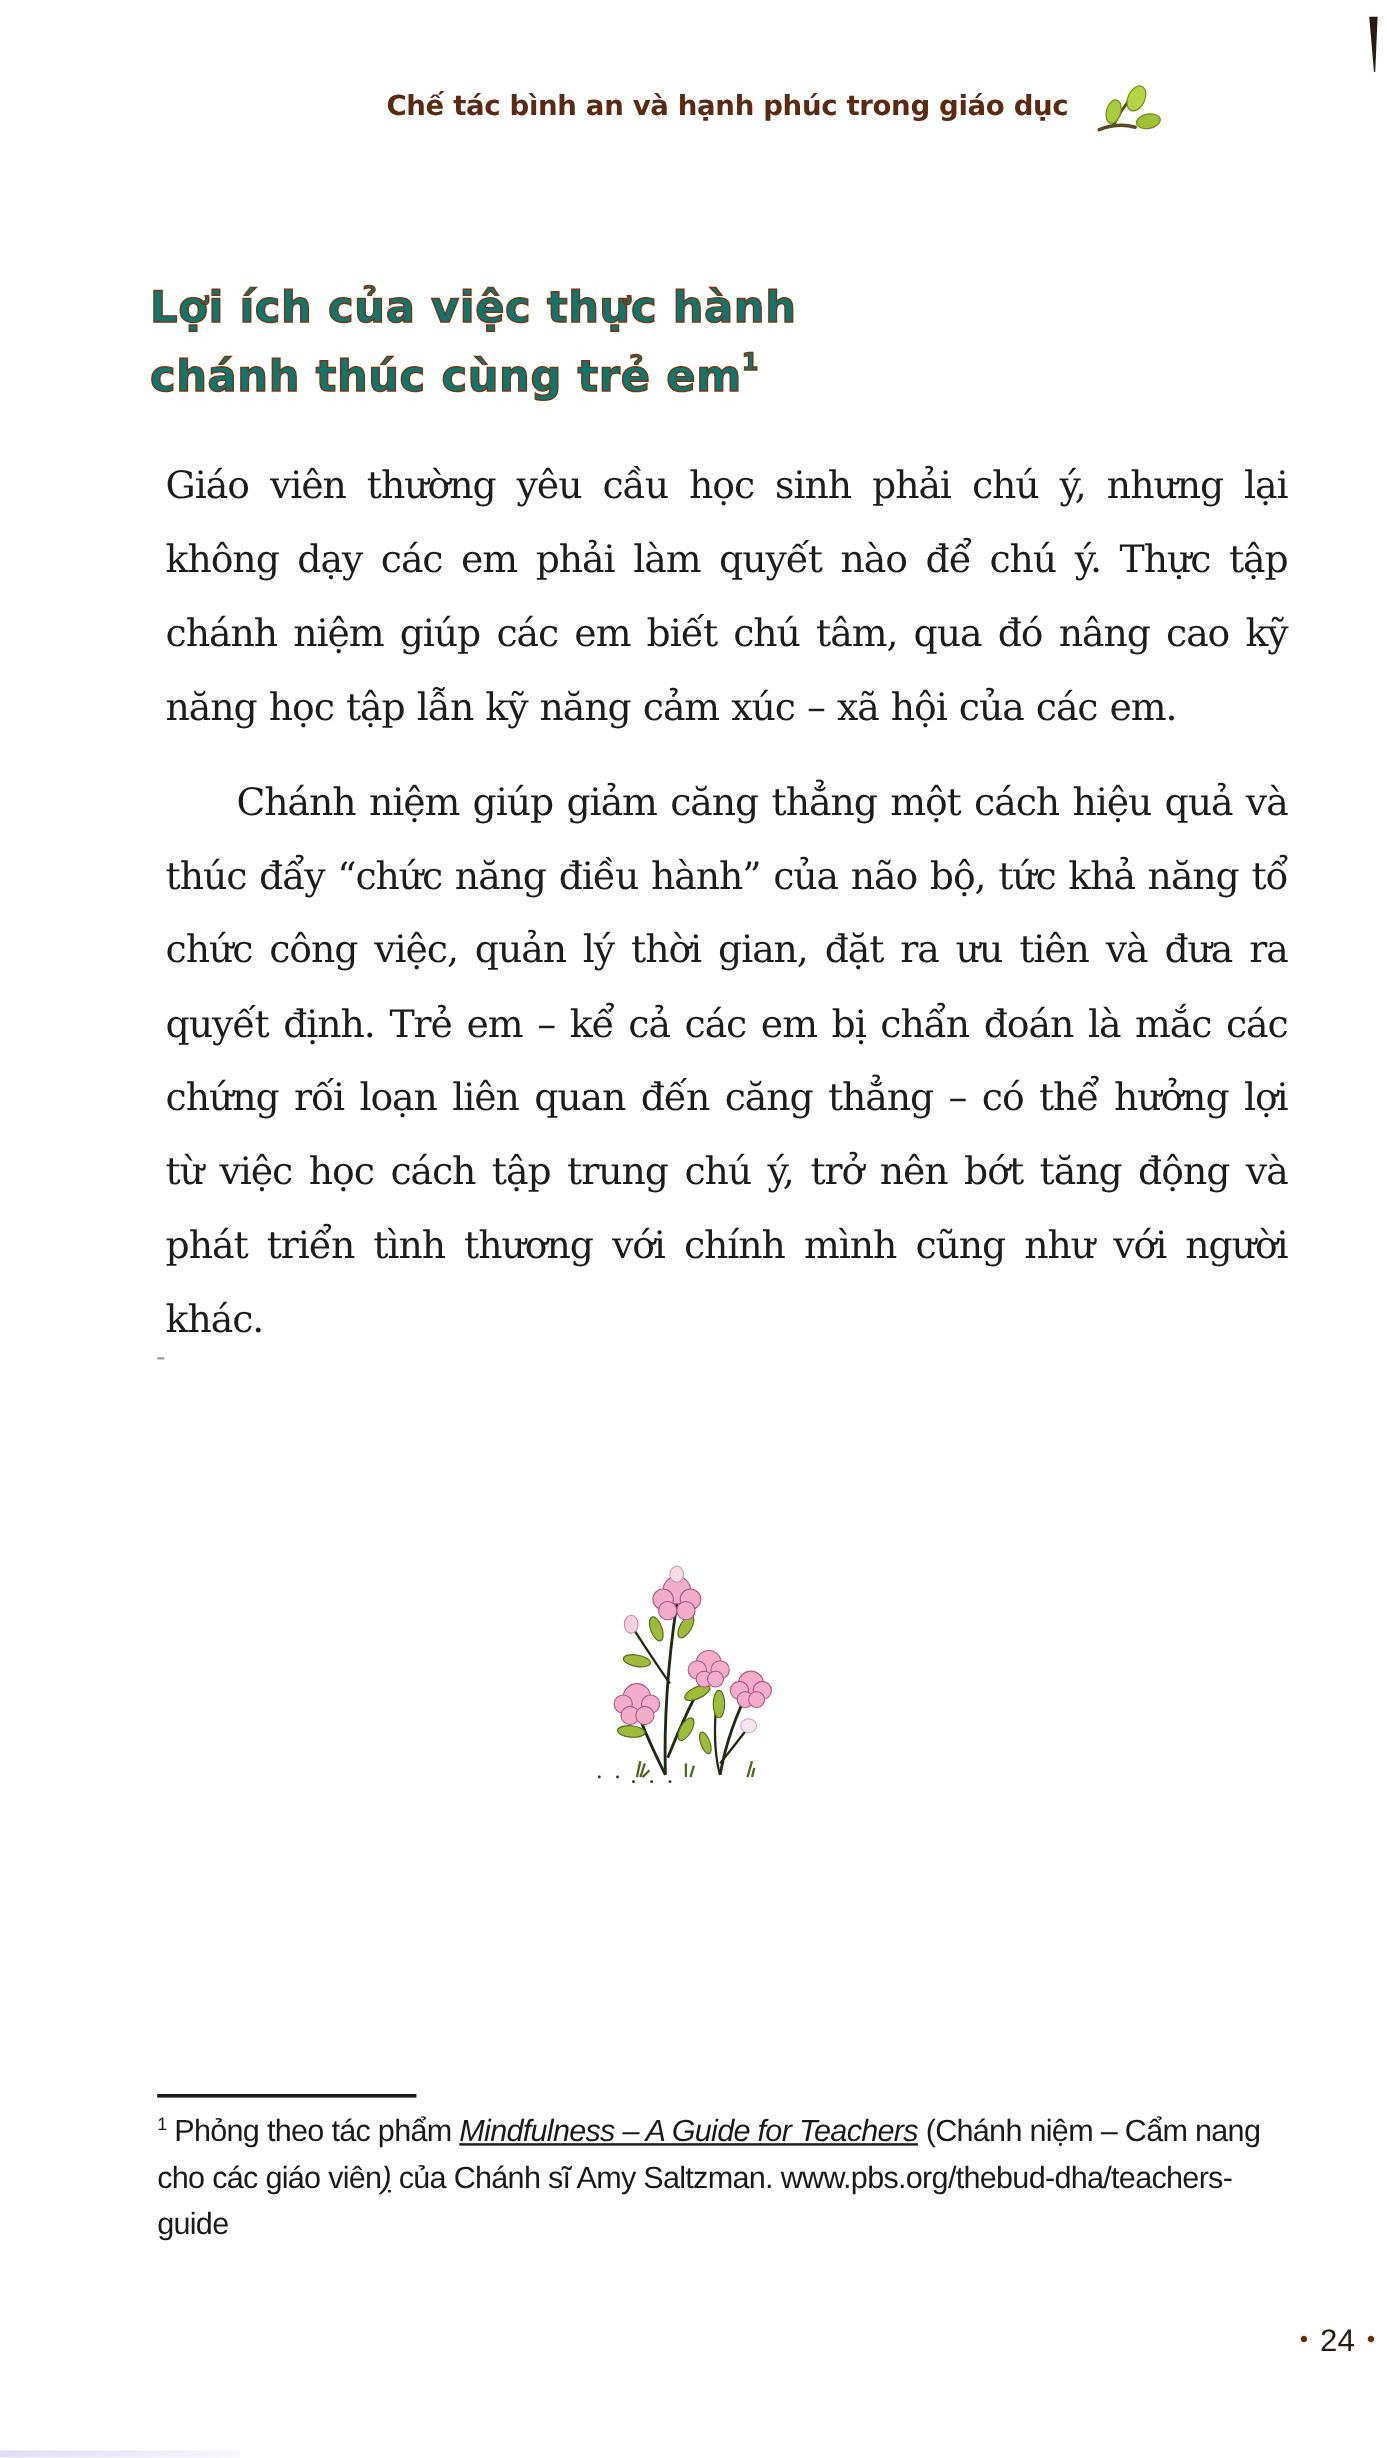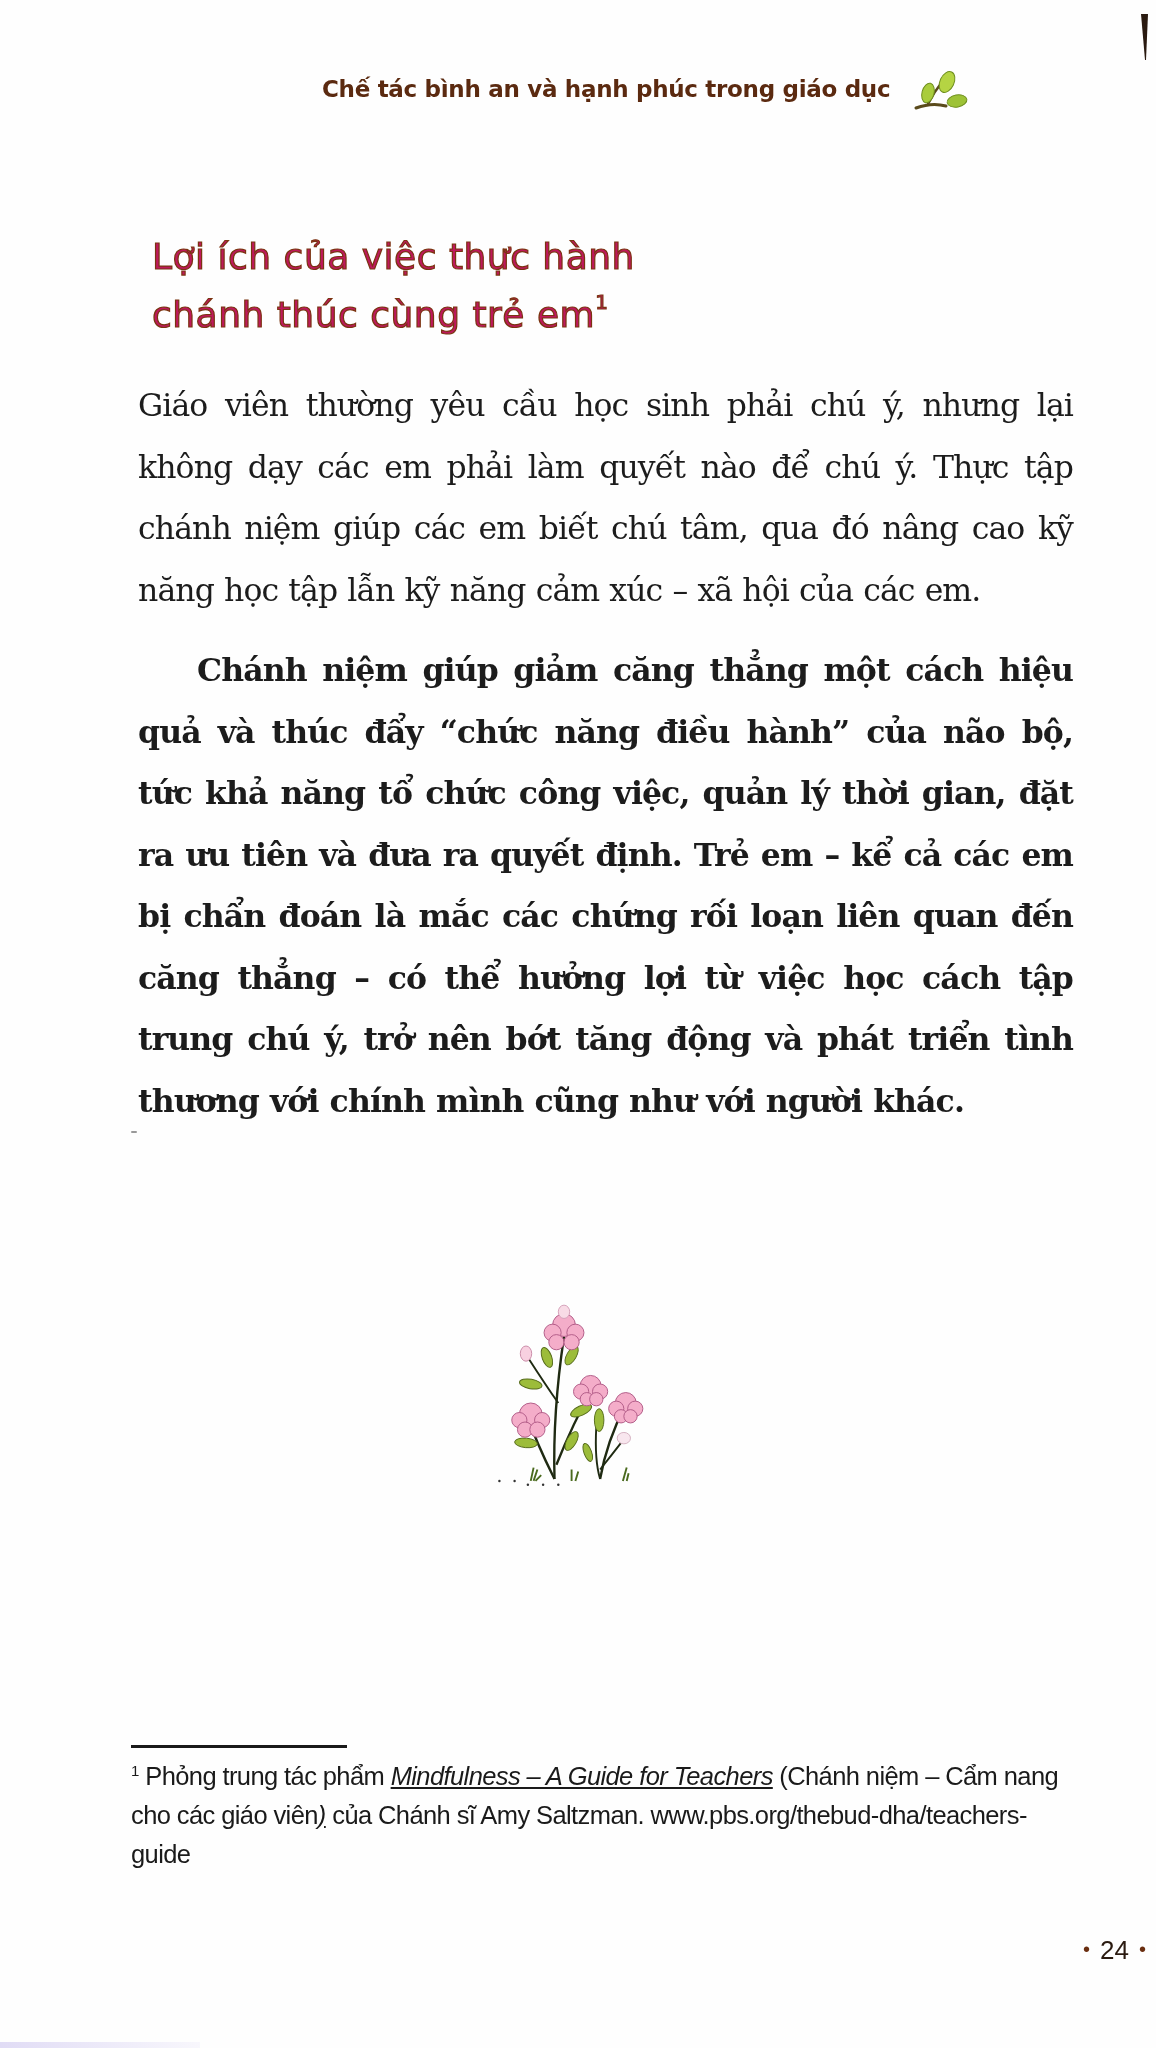--- a/index.html
+++ b/index.html
@@ -47,29 +47,29 @@
     }
     .edge-mark {
       position: absolute;
       left: 1140px;
       top: 12px;
       width: 10px;
       height: 50px;
     }
     .chapter-heading {
       position: absolute;
-      left: 152px;
+      left: 125px;
       top: 228px;
       width: 820px;
       font-family: "DejaVu Sans", sans-serif;
-      font-weight: normal;
+      font-weight: bold;
       font-size: 36px;
       line-height: 58px;
       letter-spacing: 0.5px;
-      color: #be185d;
+      color: #0f766e;
       -webkit-text-stroke: 1.2px #7a3410;
     }
     .chapter-heading sup {
       font-size: 20px;
       vertical-align: 18px;
       line-height: 0;
     }
     .body-text {
       position: absolute;
       left: 138px;
@@ -84,21 +84,20 @@
       word-spacing: 1px;
     }
     .body-text p {
       margin: 0 0 0 0;
     }
     .body-text p.para-1 {
       margin-bottom: 18px;
     }
     .body-text p.indent {
       text-indent: 59px;
-      font-weight: bold;
     }
     .flower-illustration {
       position: absolute;
       left: 488px;
       top: 1298px;
       width: 190px;
       height: 210px;
     }
     .footnote-rule {
       position: absolute;
@@ -250,21 +249,21 @@
         <circle cx="28" cy="192" r="1.3"></circle>
         <circle cx="42" cy="196" r="1.3"></circle>
         <circle cx="58" cy="196" r="1.3"></circle>
         <circle cx="74" cy="196" r="1.3"></circle>
     </g>
   </svg>
 
   <div class="footnote-rule"></div>
 
   <div class="footnote">
-    <sup>1</sup><span> Phỏng trung tác phẩm </span><em>Mindfulness – A Guide for Teachers</em><span> (Chánh niệm – Cẩm nang cho các giáo viên</span><em>)</em><span> của Chánh sĩ Amy Saltzman. www.pbs.org/thebud-dha/teachers-guide</span>
+    <sup>1</sup><span> Phỏng theo tác phẩm </span><em>Mindfulness – A Guide for Teachers</em><span> (Chánh niệm – Cẩm nang cho các giáo viên</span><em>)</em><span> của Chánh sĩ Amy Saltzman. www.pbs.org/thebud-dha/teachers-guide</span>
   </div>
 
   <div class="page-number">
     <span class="dot">•</span><span>24</span><span class="dot">•</span>
   </div>
 
   <div class="bottom-edge"></div>
 </div>
 
 </body></html>

